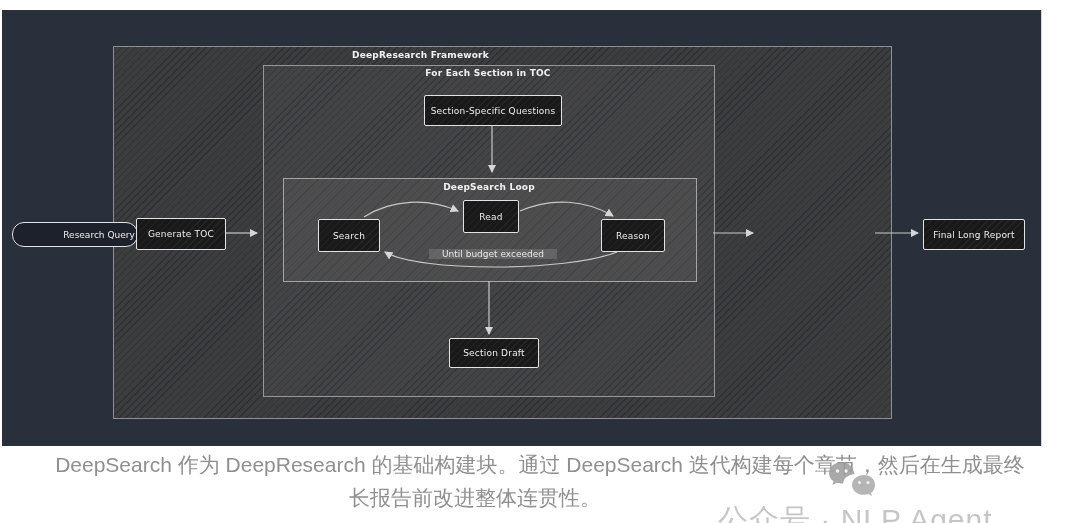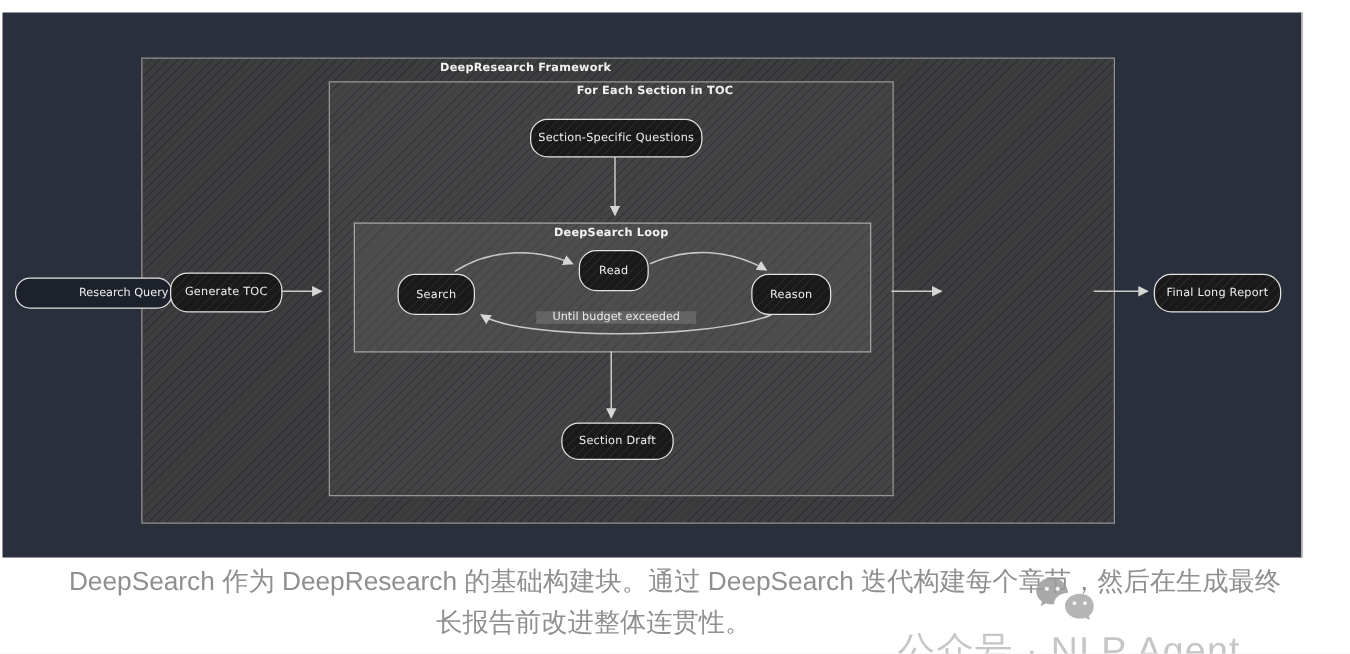--- a/index.html
+++ b/index.html
@@ -43,21 +43,21 @@
     text-align:center;letter-spacing:0.2px;
     font-family:"DejaVu Sans",sans-serif;
   }
   
   .node{
     position:absolute;display:flex;align-items:center;justify-content:center;
     background-color:#191919;
     background-image:repeating-linear-gradient(135deg,
       rgba(255,255,255,0.05) 0px, rgba(255,255,255,0.05) 1px,
       transparent 1px, transparent 5px);
-    border:1.5px solid #e3e3e3;border-radius:14px;
+    border:1.5px solid #e3e3e3;border-radius:2px;
     color:#eeeeee;font-size:9px;letter-spacing:0.2px;
     font-family:"DejaVu Sans",sans-serif;text-align:center;
   }
   .stadium{
     position:absolute;display:flex;align-items:center;justify-content:center;
     background:#1d212c;border:1.5px solid #e3e3e3;border-radius:12px;
     color:#eeeeee;font-size:9px;font-family:"DejaVu Sans",sans-serif;
   }
   .edge-label{
     position:absolute;left:493px;top:249px;transform:translateX(-50%);
@@ -89,21 +89,21 @@
 <body>
 
 <div id="screen">
 
   <div class="panel"></div>
 
   <div class="outer-box hatch"></div>
   <div class="sec-title" style="left:113px;top:50px;width:615px;">DeepResearch Framework</div>
 
   <div class="inner-box"></div>
-  <div class="sec-title" style="left:263px;top:68px;width:450px;padding-left:36px;">For Each Section in TOC</div>
+  <div class="sec-title" style="left:263px;top:68px;width:450px;">For Each Section in TOC</div>
 
   <div class="loop-box"></div>
   <div class="sec-title" style="left:283px;top:182px;width:412px;">DeepSearch Loop</div>
 
   <svg class="arrows" width="1080" height="523" viewBox="0 0 1080 523">
     <defs>
       <marker id="ah" viewBox="0 0 8 8" refX="7" refY="4" markerWidth="7" markerHeight="7" orient="auto-start-reverse">
         <path d="M0,0 L8,4 L0,8 z" fill="#d6d6d6"></path>
       </marker>
     </defs>

